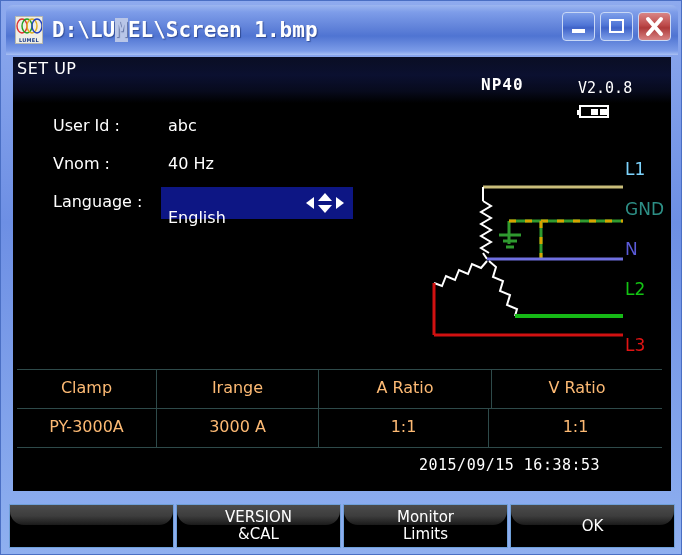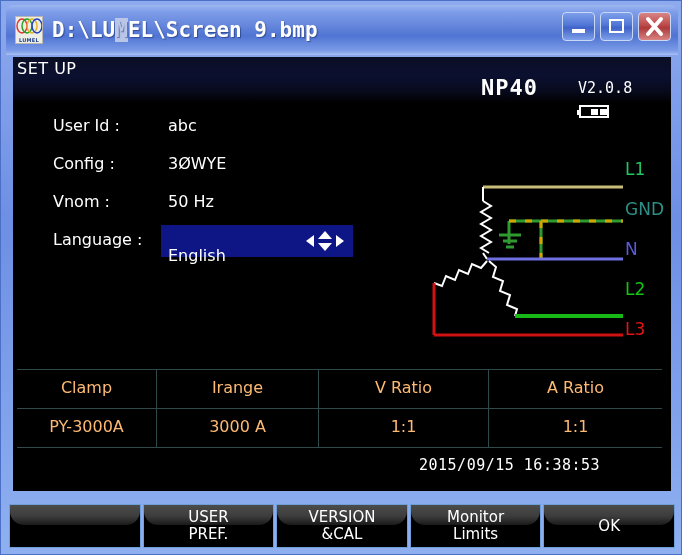--- a/index.html
+++ b/index.html
@@ -118,21 +118,21 @@
     left: 4px; top: 2px;
     font-family: "DejaVu Sans", sans-serif;
     font-size: 16px;
     color: #ffffff;
     letter-spacing: .5px;
   }
   .model {
     position: absolute;
     left: 468px; top: 18px;
     font-family: "DejaVu Sans Mono", monospace;
-    font-size: 22px;
+    font-size: 16px;
     font-weight: bold;
     color: #ffffff;
     letter-spacing: 1px;
     text-align: right;
   }
   .version {
     position: absolute;
     left: 565px; top: 22px;
     font-family: "DejaVu Sans Mono", monospace;
     font-size: 15px;
@@ -305,21 +305,21 @@
   <div class="titlebar">
     <div class="app-icon">
       <svg class="rings" viewBox="0 0 26 17">
         <ellipse cx="6" cy="8" rx="5" ry="7" fill="none" stroke="#e03030" stroke-width="1.4"></ellipse>
         <ellipse cx="11" cy="8" rx="5" ry="7" fill="none" stroke="#20a020" stroke-width="1.4"></ellipse>
         <ellipse cx="16" cy="8" rx="5" ry="7" fill="none" stroke="#e0b020" stroke-width="1.4"></ellipse>
         <ellipse cx="21" cy="8" rx="5" ry="7" fill="none" stroke="#2040c0" stroke-width="1.4"></ellipse>
       </svg>
       <div class="lbl">LUMEL</div>
     </div>
-    <div class="title-text"><span>D:\LU</span><span class="sel">M</span><span>EL\Screen 9.bmp</span></div>
+    <div class="title-text"><span>D:\LU</span><span class="sel">M</span><span>EL\Screen 1.bmp</span></div>
 
     <div class="win-buttons">
       <div class="win-btn">
         <span class="glyph-min"></span>
       </div>
       <div class="win-btn">
         <span class="glyph-max"></span>
       </div>
       <div class="win-btn close">
         <svg class="glyph-x" viewBox="0 0 31 27">
@@ -340,28 +340,24 @@
         <i></i>
     </div>
 
     <div class="fields">
 
       <div class="field-row">
         <span class="field-label">User Id :</span>
         <span class="field-value">abc</span>
       </div>
 
-      <div class="field-row">
-        <span class="field-label">Config :</span>
-        <span class="field-value">3ØWYE</span>
-      </div>
 
       <div class="field-row">
         <span class="field-label">Vnom :</span>
-        <span class="field-value">50 Hz</span>
+        <span class="field-value">40 Hz</span>
       </div>
 
 
       <div class="field-row highlight">
         <span class="hl-bg"></span>
         <span class="field-label">Language :</span>
         <span class="field-value">English</span>
         <svg class="spinner" viewBox="0 0 48 24">
           <polygon points="5,12 13,6 13,18" fill="#ffffff"></polygon>
           <polygon points="24,2 31,10 17,10" fill="#ffffff"></polygon>
@@ -395,54 +391,50 @@
 
       <path d="M76 122 l-6 7 l-9 -4 l-4 10 l-9 -4 l-4 10 l-9 -4 l-4 10 l-8 -3" stroke="#ffffff" stroke-width="2" fill="none"></path>
       <path d="M23 144 L23 196" stroke="#d01111" stroke-width="3" fill="none"></path>
       <line x1="23" y1="196" x2="212" y2="196" stroke="#d01111" stroke-width="3"></line>
 
       <path d="M78 122 l7 6 l-3 10 l10 4 l-3 10 l10 4 l-3 10 l10 4 l-2 7" stroke="#ffffff" stroke-width="2" fill="none"></path>
       <line x1="104" y1="177" x2="212" y2="177" stroke="#16b916" stroke-width="4"></line>
     </svg>
 
     <div class="legend">
-      <div style="top:20px;color:#22c55e;">L1</div>
+      <div style="top:20px;color:#7dd3fc;">L1</div>
       <div style="top:60px;color:#2d8f86;">GND</div>
       <div style="top:100px;color:#5a5ad8;">N</div>
       <div style="top:140px;color:#13c413;">L2</div>
-      <div style="top:180px;color:#e11414;">L3</div>
+      <div style="top:196px;color:#e11414;">L3</div>
     </div>
 
     <div class="table">
       <div class="trow head">
         <div class="tcell c0">Clamp</div>
         <div class="tcell c1">Irange</div>
+        <div class="tcell c3">A Ratio</div>
         <div class="tcell c2">V Ratio</div>
-        <div class="tcell c3">A Ratio</div>
       </div>
       <div class="trow body">
         <div class="tcell c0">PY-3000A</div>
         <div class="tcell c1">3000 A</div>
         <div class="tcell c2">1:1</div>
         <div class="tcell c3">1:1</div>
       </div>
     </div>
 
     <div class="timestamp">2015/09/15  16:38:53</div>
   </div>
 
   <div class="softbar">
     <div class="softkey">
       <span class="sk-text"></span>
     </div>
     <div class="softkey">
-      <span class="sk-text">USER
-PREF.</span>
-    </div>
-    <div class="softkey">
       <span class="sk-text">VERSION
 &amp;CAL</span>
     </div>
     <div class="softkey">
       <span class="sk-text">Monitor
 Limits</span>
     </div>
     <div class="softkey">
       <span class="sk-text">OK</span>
     </div>

